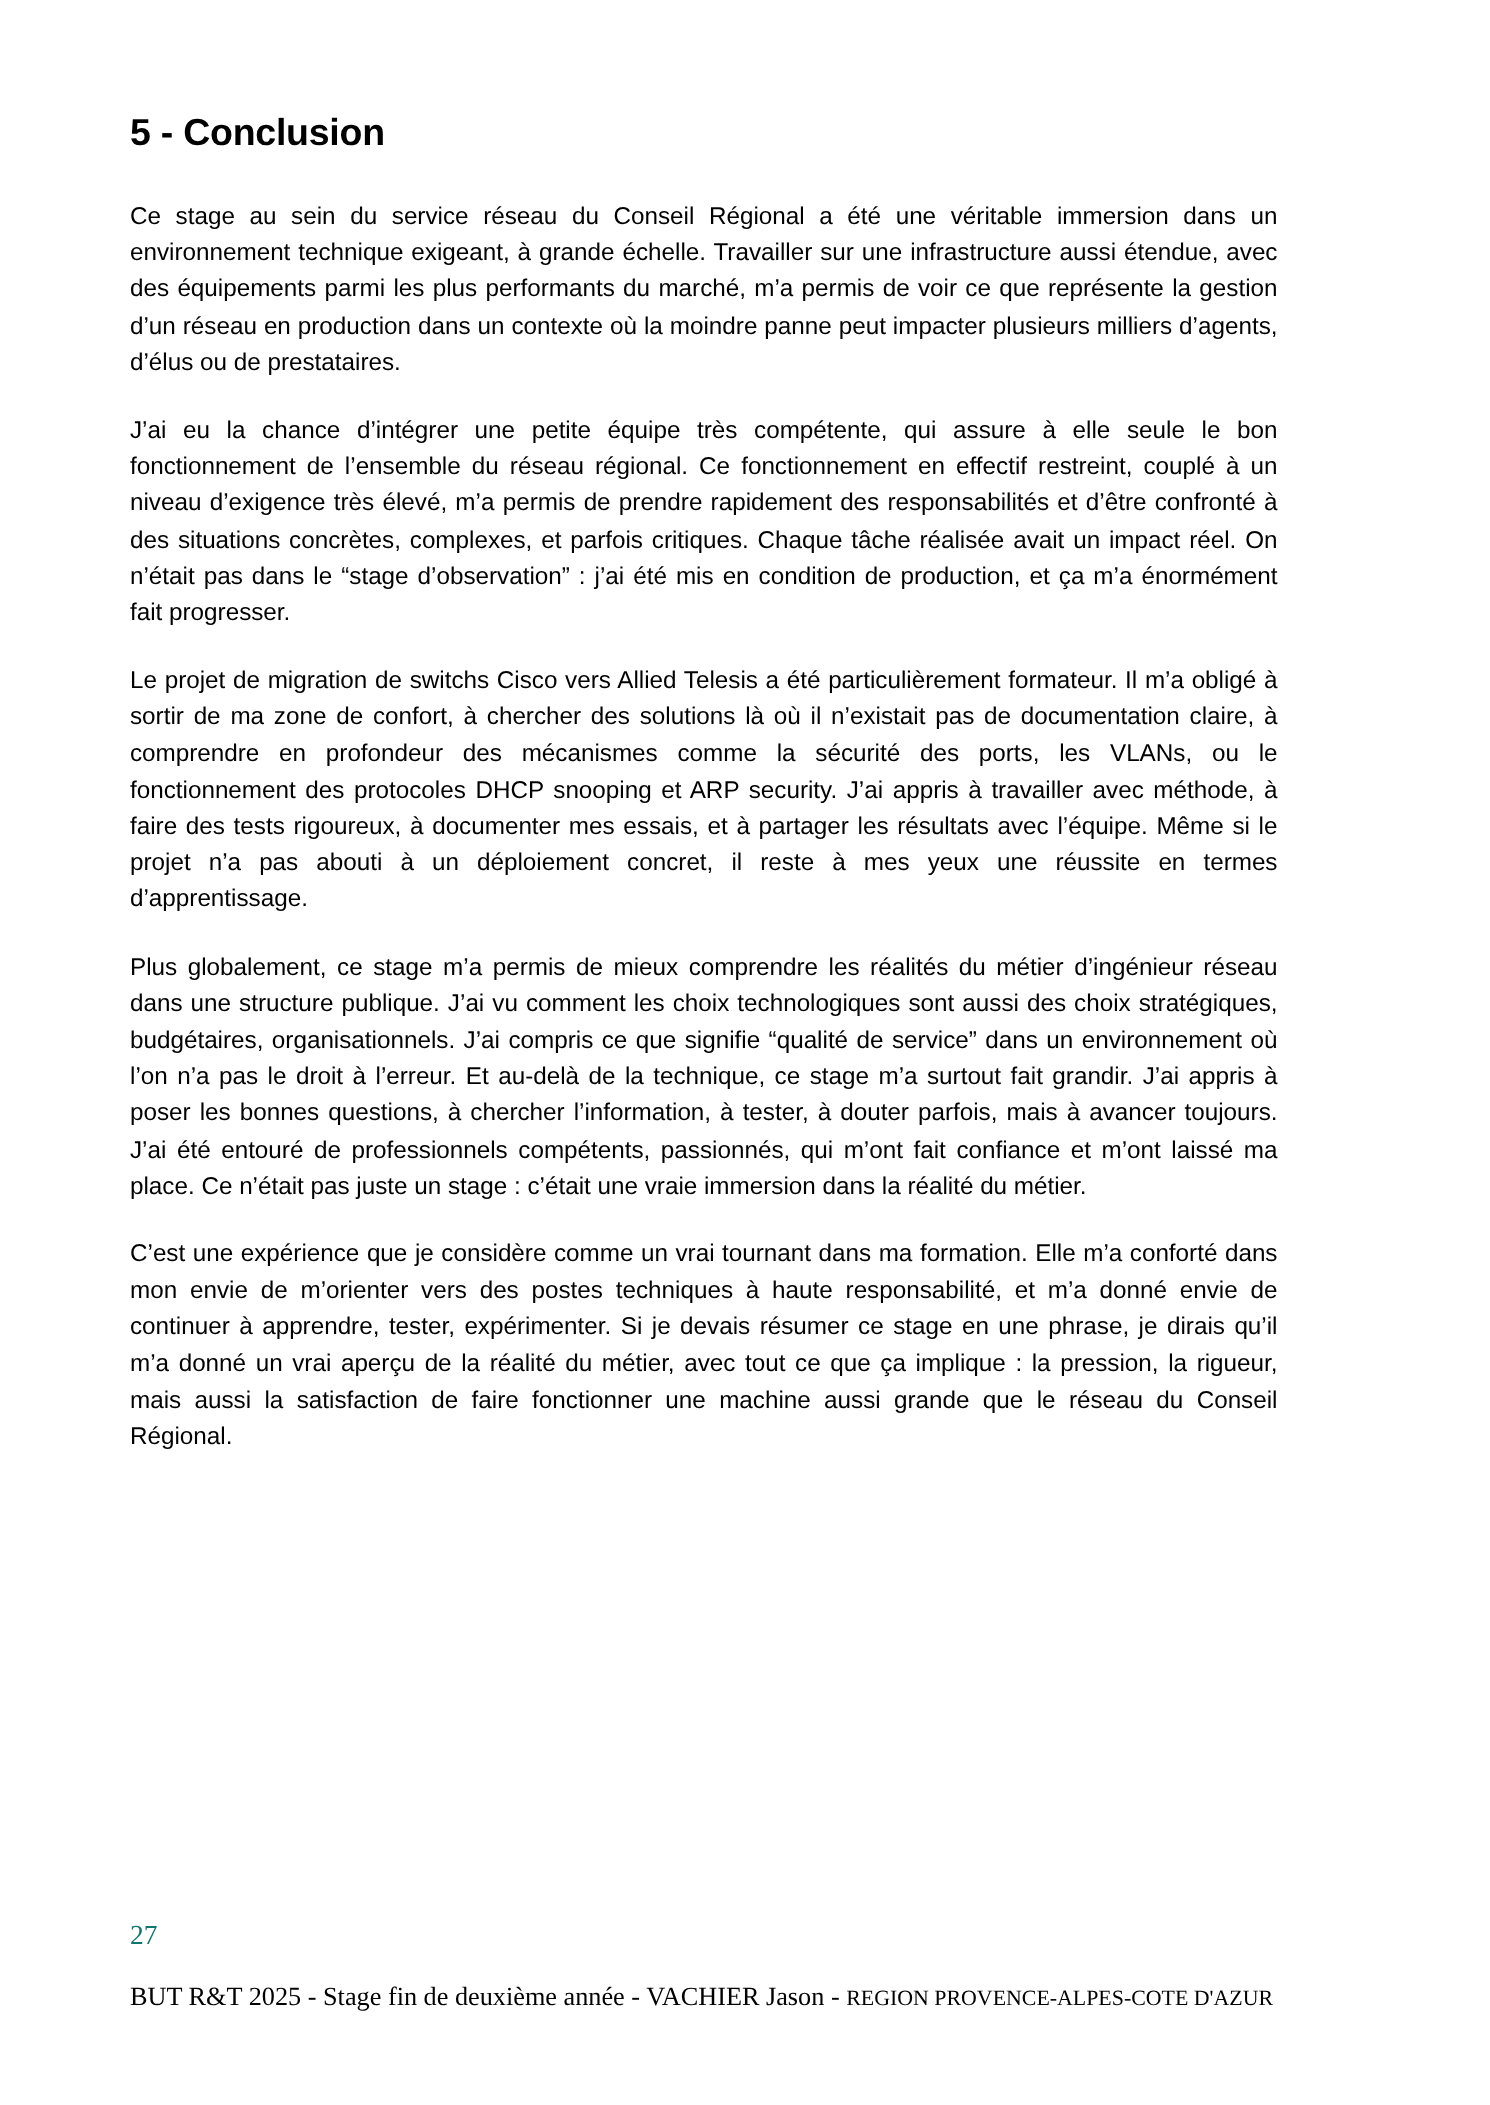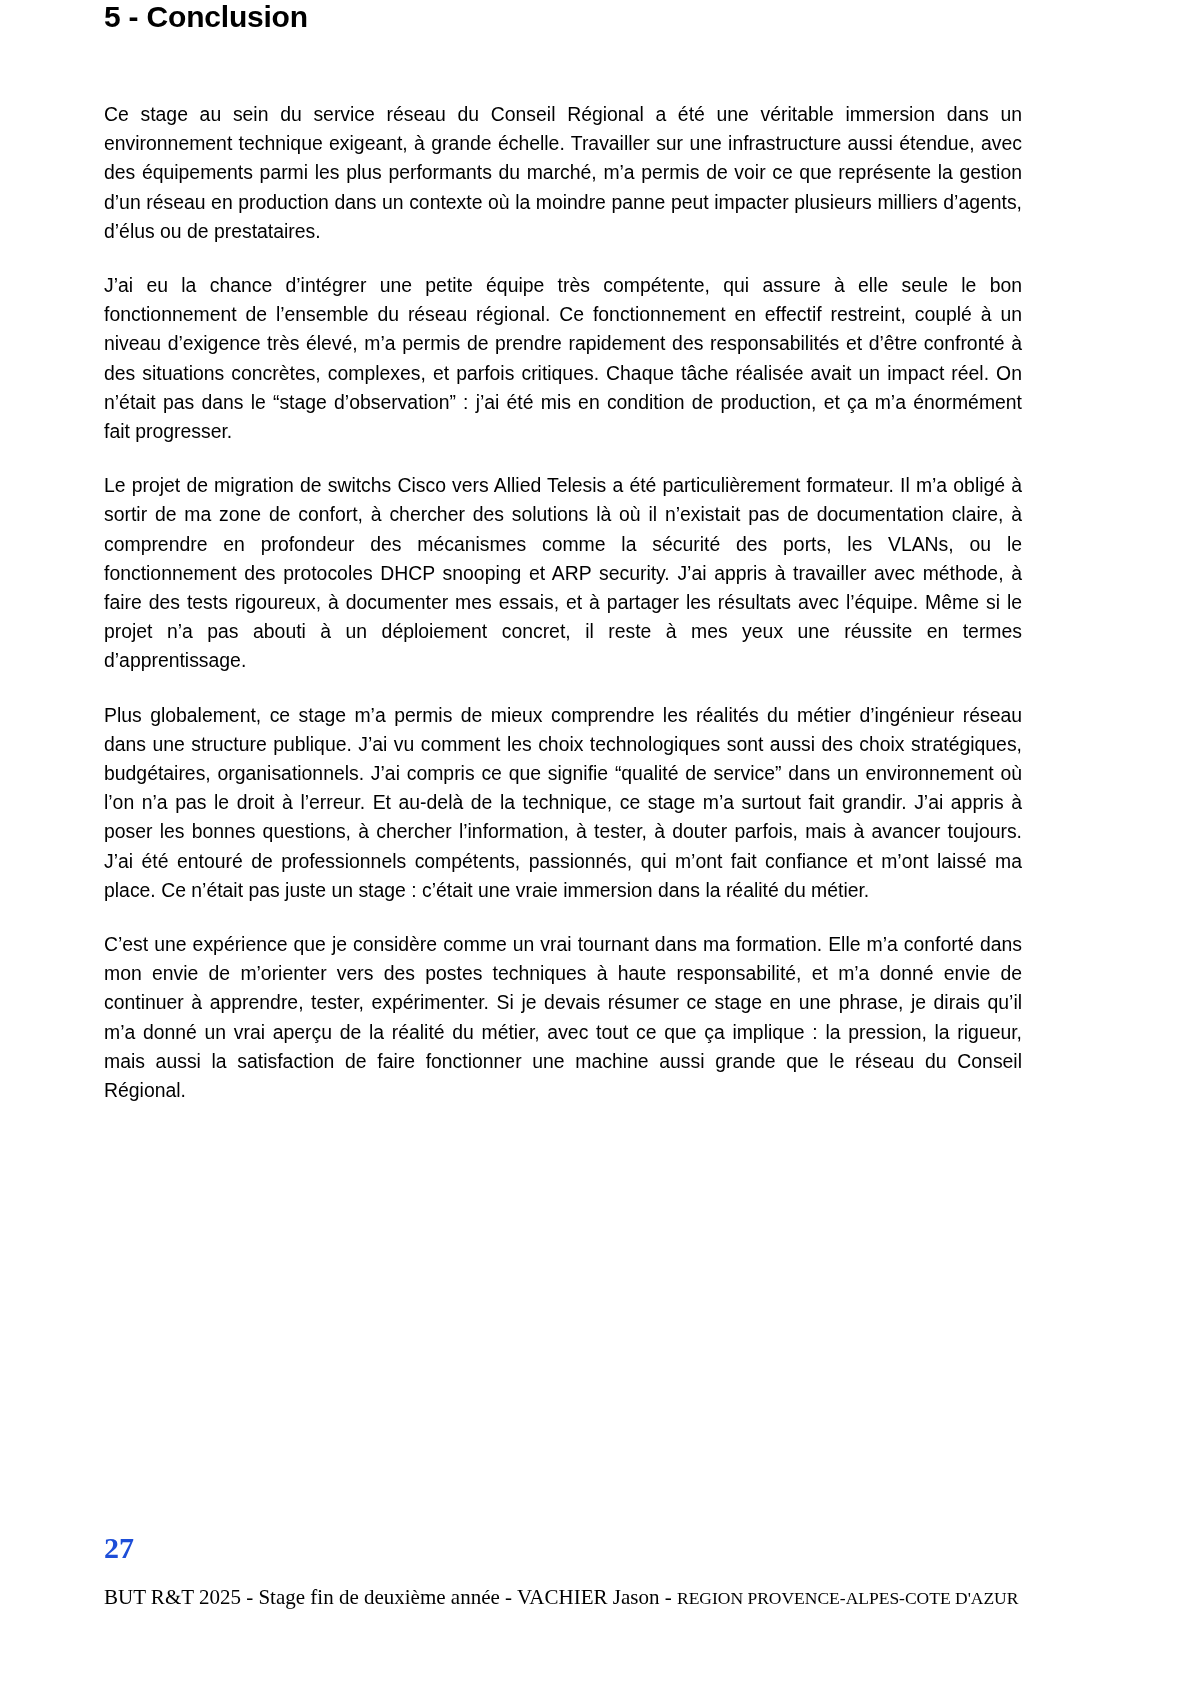--- a/index.html
+++ b/index.html
@@ -22,49 +22,49 @@
     top: 0;
     width: 918px;
   }
   .doc-title {
     font-family: "Liberation Sans", sans-serif;
     font-weight: bold;
     font-size: 30px;
     letter-spacing: -0.2px;
     color: #000000;
     margin: 0;
+    padding-top: 90px;
   }
   .body-text {
     font-family: "Liberation Sans", sans-serif;
     font-size: 19.4px;
     line-height: 29.2px;
     color: #000000;
     text-align: justify;
     text-justify: inter-word;
     margin: 0;
     hyphens: none;
   }
   .para-gap {
     height: 25px;
   }
   .first-para {
-    margin-top: 66px;
+    margin-top: 35px;
   }
   .footer {
     position: absolute;
     left: 104px;
     bottom: 72px;
     width: 918px;
   }
   .page-number {
     font-family: "Liberation Serif", serif;
-    font-size: 30px;
-    color: #1d4ed8;
+    font-size: 22px;
+    color: #0f766e;
     line-height: 26px;
-    font-weight: bold;
   }
   .footer-line {
     font-family: "Liberation Serif", serif;
     font-size: 21px;
     color: #000000;
     line-height: 28px;
     white-space: nowrap;
     margin-top: 22px;
   }
   .footer-small {

